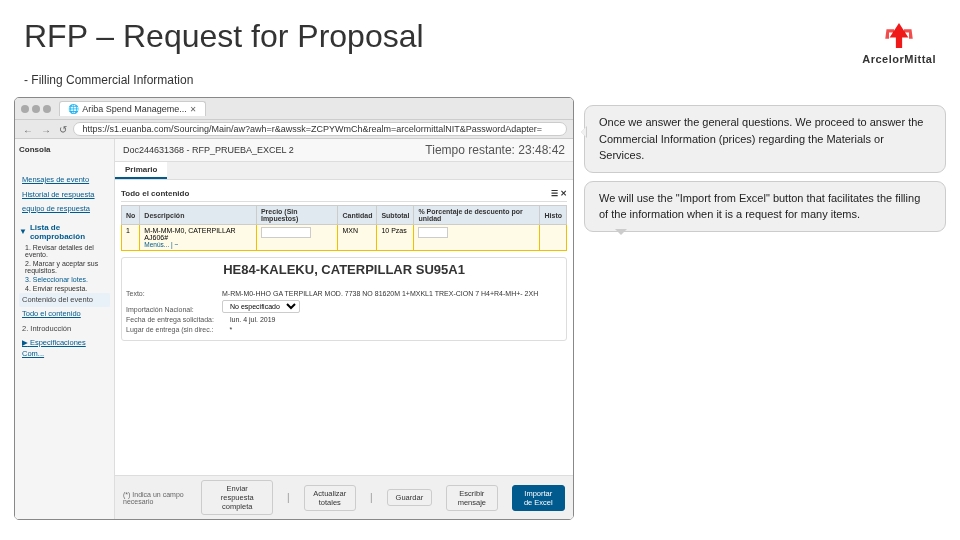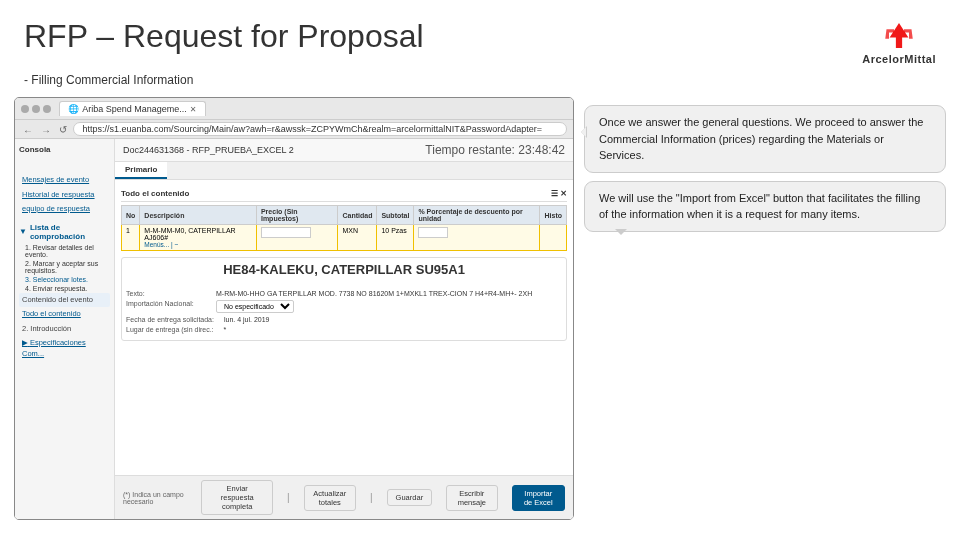--- a/index.html
+++ b/index.html
@@ -230,23 +230,23 @@
 
     .detail-section {
       margin-top: 6px;
       border: 1px solid #ddd;
       border-radius: 3px;
       padding: 4px;
       font-size: 7.5px;
     }
     .detail-row {
       display: flex;
-      gap: 10px;
+      gap: 16px;
       margin-bottom: 3px;
-      align-items: flex-start;
+      align-items: flex-end;
     }
     .detail-label {
       color: #555;
       min-width: 80px;
       font-size: 7px;
     }
     .detail-value {
       color: #333;
       font-size: 7px;
       flex: 1;

